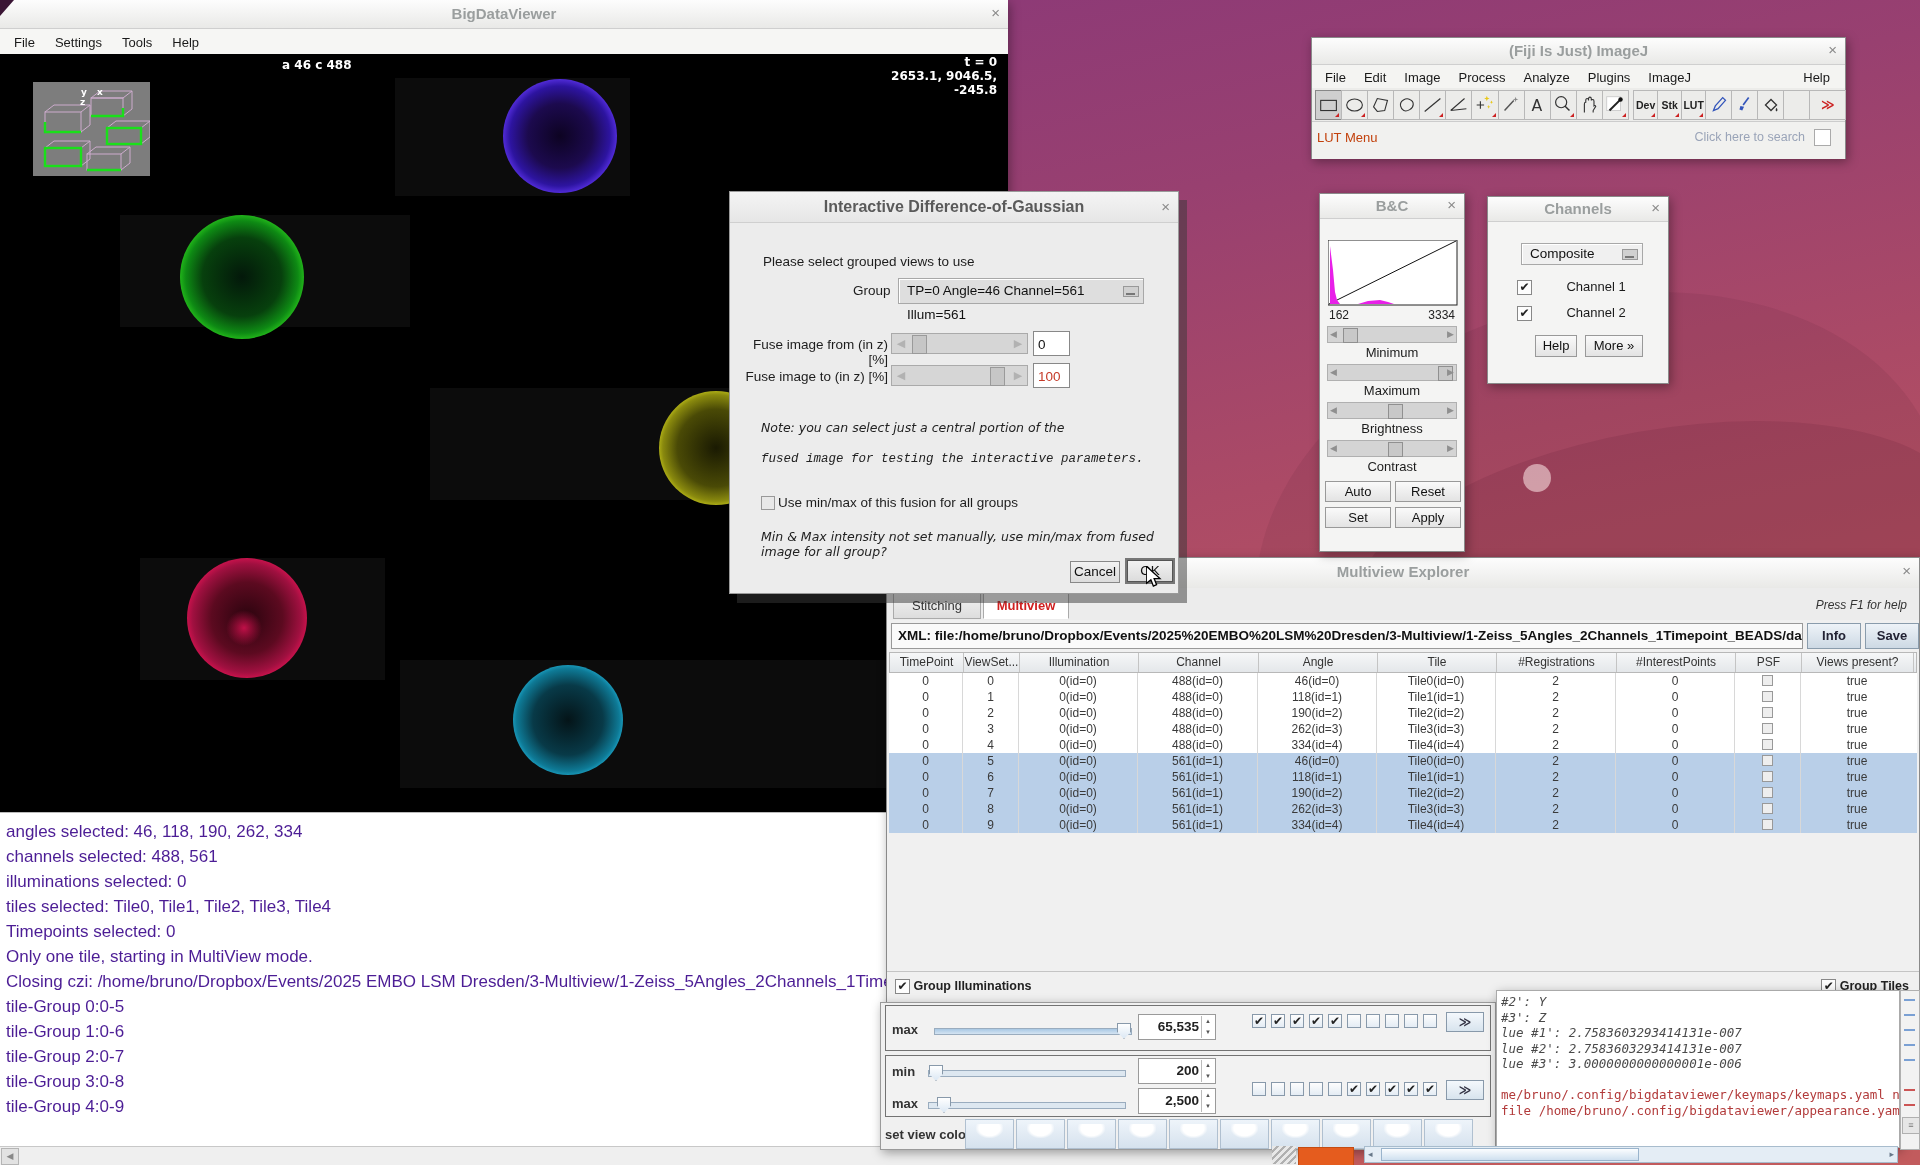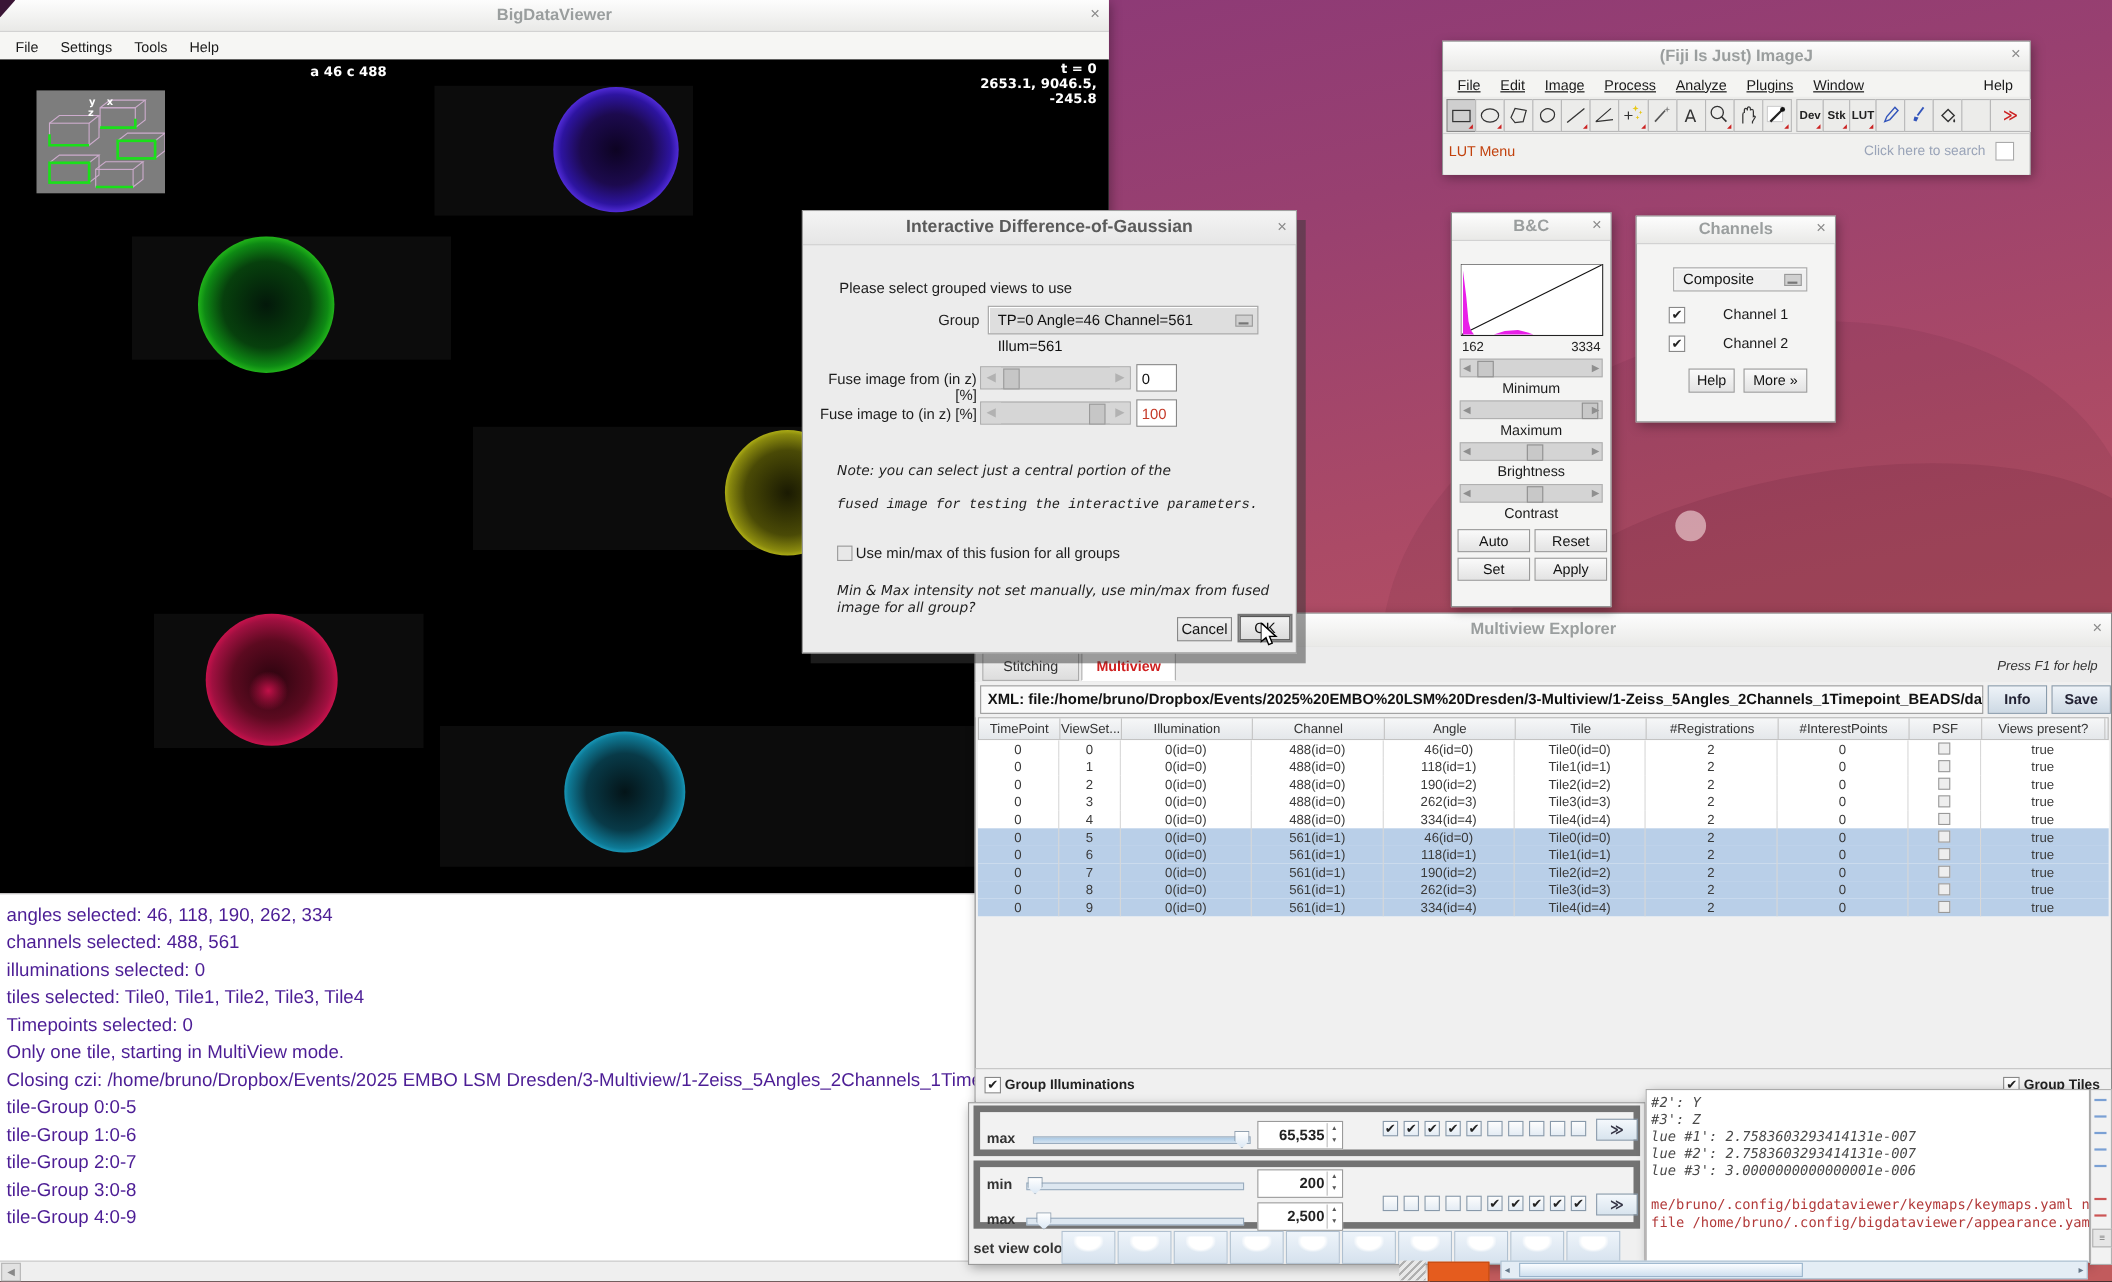--- a/index.html
+++ b/index.html
@@ -35,21 +35,21 @@
   .dcombo .cbtn::after{content:"";position:absolute;left:2px;top:6px;width:9px;height:2px;background:#777;}
   .jscroll{position:absolute;width:137px;height:21px;background:#d6d6d6;border:1px solid #aaa;box-sizing:border-box;}
   .jarr{position:absolute;top:0;width:18px;height:19px;color:#b2b2b2;font-size:11px;text-align:center;line-height:19px;background:#d6d6d6;}
   .jthumb{position:absolute;top:1px;width:13px;height:17px;background:#c6c6c6;border:1px solid #9a9a9a;}
   .dfield{position:absolute;width:37px;height:25px;background:#fff;border:1px solid #888;font-size:13.5px;line-height:25px;padding-left:4px;box-sizing:border-box;color:#111;}
   .ditalic{position:absolute;font-style:italic;font-size:12.5px;color:#222;font-family:"DejaVu Sans",sans-serif;}
   .dcheck{position:absolute;width:12px;height:12px;border:1px solid #999;background:#e8e8e8;}
   .dbtn{position:absolute;height:22px;background:linear-gradient(#f2f2f2,#dcdcdc);border:1px solid #888;font-size:13.5px;text-align:center;color:#111;box-sizing:border-box;padding-top:2px;}
   #ok-btn{border:1px solid #555;outline:2px solid #777;outline-offset:0px;}
   
-  #fiji{left:1311px;top:37px;width:535px;height:122px;z-index:20;text-decoration:underline;}
+  #fiji{left:1311px;top:37px;width:535px;height:122px;z-index:20;}
   #fiji .menubar{height:24px;background:#f4f4f2;}
   #fiji .mitem{padding:3px 9px;}
   .toolbar{position:absolute;left:0;top:50px;width:100%;height:34px;background:#ececea;border-bottom:1px solid #ccc;display:flex;align-items:center;padding-left:3px;box-sizing:border-box;}
   .tool{position:relative;width:31px;height:30px;background:#ececea;border:1px solid #b8b8b8;box-sizing:border-box;margin-right:-1px;display:flex;align-items:center;justify-content:center;}
   .tool.sel{background:#cfcfcf;border:1px solid #888;}
   .tool .corner{position:absolute;right:2px;bottom:2px;width:0;height:0;border-left:4px solid transparent;border-bottom:4px solid #c22;}
   .ttool{font-size:10.5px;font-weight:bold;color:#222;width:25px;}
   .tool.more{color:#c22;font-weight:bold;font-size:13px;}
   .statusrow{position:absolute;left:0;top:84px;width:100%;height:37px;background:#f1f1ef;}
   
@@ -81,21 +81,21 @@
   #tbody{position:absolute;left:2px;top:115px;right:2px;background:#fff;}
   .trow{display:flex;height:16px;background:#fff;}
   .trow.sel{background:#b9cfe8;}
   .tc{font-size:12px;color:#3a3a3a;text-align:center;line-height:16px;border-right:1px solid #d8d8d8;box-sizing:border-box;overflow:hidden;white-space:nowrap;}
   .c0{width:74px}.c1{width:56px}.c2{width:119px}.c3{width:120px}.c4{width:119px}.c5{width:119px}.c6{width:120px}.c7{width:119px}.c8{width:66px}.c9{width:112px;border-right:none;}
   .psfbox{display:inline-block;width:11px;height:11px;margin-top:2px;background:#eee;border:1px solid #999;box-sizing:border-box;}
   .groupbar{position:absolute;left:0;top:413px;width:100%;height:32px;background:#f0f0f0;border-top:1px solid #c4c4c4;}
   .gchk{position:absolute;top:7px;font-size:12.5px;font-weight:bold;color:#222;}
   
   #adjust{left:880px;top:1002px;width:616px;height:148px;z-index:12;background:#f0f0f0;border:1px solid #9a9a9a;}
-  .agroup{position:absolute;left:4px;width:606px;border:6px solid #737373;background:#f2f2f2;box-sizing:border-box;}
+  .agroup{position:absolute;left:4px;width:606px;border:1px solid #737373;background:#f2f2f2;box-sizing:border-box;}
   .alabel{position:absolute;font-size:13px;font-weight:bold;color:#333;}
   .strack{position:absolute;height:5px;background:linear-gradient(#a9c8e4,#d4e4f2);border:1px solid #9aacbe;}
   .strack.lo{background:#dde7f0;}
   .sthumb{position:absolute;top:-6px;width:14px;height:16px;background:linear-gradient(#ffffff,#dce8f4);border:1px solid #8899aa;box-sizing:border-box;clip-path:polygon(0 0,100% 0,100% 55%,50% 100%,0 55%);}
   .spin{position:absolute;width:78px;height:26px;background:#fff;border:1px solid #9a9a9a;box-sizing:border-box;font-size:13.5px;font-weight:bold;color:#222;text-align:right;line-height:24px;padding-right:16px;}
   .spin .ud{position:absolute;right:1px;top:1px;width:12px;height:22px;border-left:1px solid #bbb;font-size:6px;color:#555;line-height:11px;text-align:center;}
   .cbxrow{position:absolute;display:flex;gap:5px;}
   .cbx{width:14px;height:14px;background:linear-gradient(#fdfdfd,#e4ecf4);border:1px solid #8899aa;font-size:12px;line-height:13px;text-align:center;color:#222;box-sizing:border-box;}
   .morebtn{position:absolute;width:38px;height:20px;background:linear-gradient(#f4f8fc,#d8e4ee);border:1px solid #8899aa;font-size:12px;font-weight:bold;color:#334;text-align:center;line-height:18px;box-sizing:border-box;}
   .vcolor{width:49px;height:30px;background:linear-gradient(#eef4fa,#d6e2ee);border:1px solid #b0c0d0;box-sizing:border-box;position:relative;margin-right:2px;}
@@ -523,21 +523,21 @@
     </div>
     <div class="menubar" style="position:relative;">
       <span style="display:flex;">
 
       <span class="mitem">File</span>
           <span class="mitem">Edit</span>
           <span class="mitem">Image</span>
           <span class="mitem">Process</span>
           <span class="mitem">Analyze</span>
           <span class="mitem">Plugins</span>
-          <span class="mitem">Window</span>
+          <span class="mitem">ImageJ</span>
         </span>
       <span class="mitem" style="position:absolute;right:6px;">Help</span>
     </div>
     <div class="toolbar">
       <span class="tool sel">
           <svg width="24" height="24" viewBox="0 0 26 26">
             <rect x="4" y="8" width="17" height="11" fill="none" stroke="#333" stroke-width="1.2"></rect>
           </svg>
           <span class="corner"></span>
         </span>

